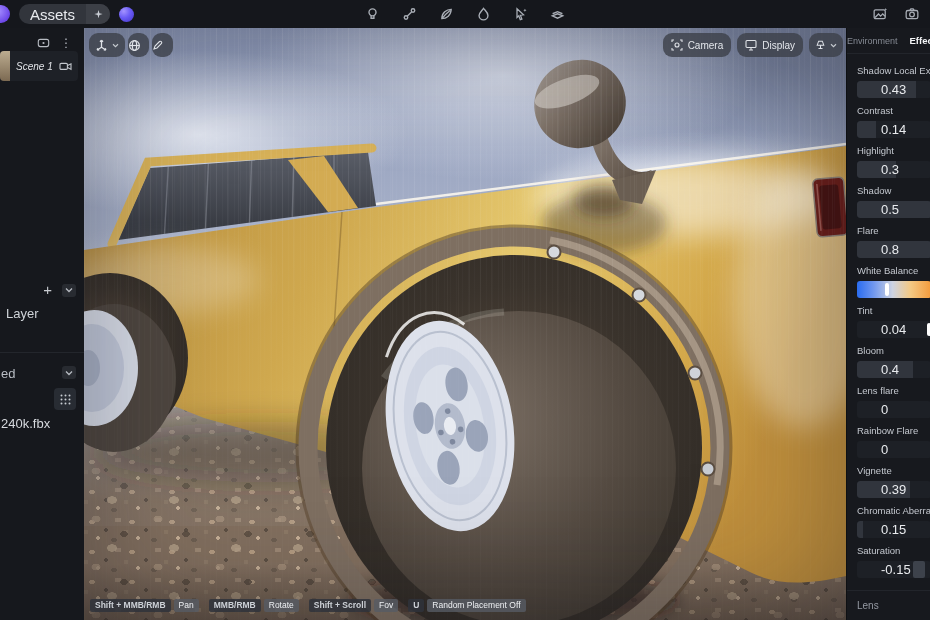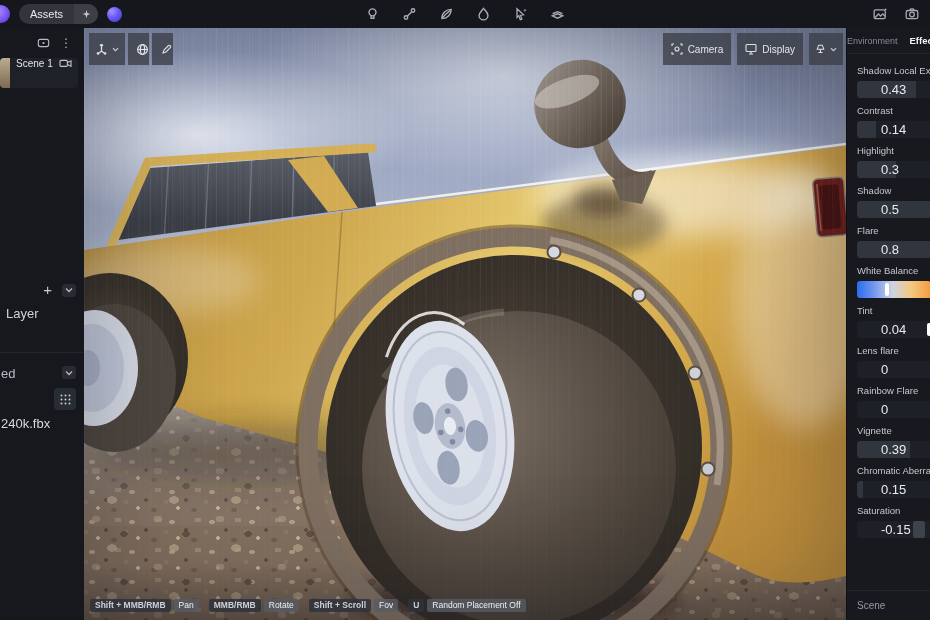--- a/index.html
+++ b/index.html
@@ -7,36 +7,36 @@
   .app{ position:relative; width:930px; height:620px; background:#15171c;
         font-family:"Liberation Sans", sans-serif; overflow:hidden; }
 
   
   .topbar{ position:absolute; top:0; left:0; right:0; height:28px; background:#15171c; z-index:30; }
   .tb-left{ position:absolute; left:0; top:0; height:28px; display:flex; align-items:center; gap:9px; }
   .app-badge{ width:18px; height:18px; border-radius:50%; margin-left:-8px;
               background:radial-gradient(circle at 35% 35%, #a58eff, #6c47e8 70%, #5433c4); }
   .assets-pill{ height:20px; border-radius:10px; background:#32353c; display:flex; align-items:stretch;
                 overflow:hidden; cursor:pointer; }
-  .assets-label{ padding:0 11px; font-size:11px; color:#e8eaee; display:flex; align-items:center; }
+  .assets-label{ padding:0 11px; font-size:15px; color:#e8eaee; display:flex; align-items:center; }
   .assets-split{ width:24px; background:#3c3f46; display:flex; align-items:center; justify-content:center; }
   .avatar-orb{ width:15px; height:15px; border-radius:50%;
                background:radial-gradient(circle at 32% 28%, #a393ff 0%, #6a5bf5 45%, #4334c6 100%); }
   .tb-center{ position:absolute; left:50%; top:0; transform:translateX(-50%); height:28px;
               display:flex; align-items:center; gap:23px; }
   .tb-right{ position:absolute; right:11px; top:0; height:28px; display:flex; align-items:center; gap:17px; }
   .tool-ic{ display:flex; align-items:center; justify-content:center; cursor:pointer; }
 
   
   .sidebar{ position:absolute; left:0; top:28px; width:84px; bottom:0; background:#16181d; z-index:20; }
   .sb-header{ position:absolute; top:6px; left:0; right:12px; display:flex; justify-content:flex-end;
               align-items:center; gap:10px; height:18px; }
   .dots-v{ color:#b7bbc2; font-size:12px; line-height:12px; cursor:pointer; }
-  .scene-item{ position:absolute; top:30px; left:0; right:6px; height:30px; background:#1e2127;
-               border-radius:4px; display:flex; overflow:hidden; cursor:pointer; }
+  .scene-item{ position:absolute; top:23px; left:0; right:6px; height:30px; background:#1e2127;
+               border-radius:4px; display:flex; align-items:center; overflow:hidden; cursor:pointer;font-style:italic; }
   .scene-thumb{ width:10px; height:100%; background:linear-gradient(180deg,#bcac90,#7c6a52); flex:none; }
   .scene-label{ font-size:10px; color:#e2e4e8; margin-left:6px; white-space:nowrap; }
   .scene-cam{ margin-left:auto; margin-right:6px; display:flex; }
   .sb-row{ position:absolute; left:0; right:8px; display:flex; justify-content:flex-end; align-items:center; gap:10px; }
   .sb-plus{ font-size:15px; color:#c9ccd1; line-height:14px; cursor:pointer; }
   .chev-badge{ width:14px; height:13px; background:#282b31; border-radius:3px; display:flex;
                align-items:center; justify-content:center; cursor:pointer; }
   .sb-label{ position:absolute; font-size:13px; color:#cfd3d8; white-space:nowrap; }
   .sb-div{ position:absolute; left:0; right:0; height:1px; background:#23262c; }
   .grid-btn{ position:absolute; right:8px; width:22px; height:22px; background:#282c33; border-radius:4px;
@@ -77,22 +77,22 @@
   .rain{ position:absolute; inset:0; z-index:6; pointer-events:none; opacity:.55;
     background-image:
       repeating-linear-gradient(90deg, rgba(255,255,255,.14) 0px 1px, rgba(255,255,255,0) 1px 11px),
       repeating-linear-gradient(90deg, rgba(240,244,255,.09) 0px 1px, rgba(255,255,255,0) 1px 6px);
     -webkit-mask-image:linear-gradient(180deg, rgba(0,0,0,.95) 0%, rgba(0,0,0,.55) 35%, rgba(0,0,0,.25) 60%, rgba(0,0,0,.15) 100%);
     mask-image:linear-gradient(180deg, rgba(0,0,0,.95) 0%, rgba(0,0,0,.55) 35%, rgba(0,0,0,.25) 60%, rgba(0,0,0,.15) 100%); }
   .vignette{ position:absolute; inset:0; z-index:7; pointer-events:none;
              box-shadow:inset 0 0 130px rgba(18,18,30,.38); }
   .vp-tl{ position:absolute; left:5px; top:5px; z-index:8; display:flex; gap:3px; }
   .vp-tr{ position:absolute; right:3px; top:5px; z-index:8; display:flex; gap:6px; }
-  .vp-btn{ height:32px; background:rgba(60,64,73,.8); border-radius:0; display:flex; align-items:center;
-           justify-content:flex-end; color:#e3e6eb; cursor:pointer; }
+  .vp-btn{ height:24px; background:rgba(60,64,73,.8); border-radius:9px; display:flex; align-items:center;
+           justify-content:flex-start; color:#e3e6eb; cursor:pointer; }
   .vp-btn.sq{ width:21px; }
   .vp-btn.wide{ padding:0 6px; gap:4px; }
   .vp-btn.labeled{ padding:0 8px; gap:5px; font-size:10px; }
   .vp-hints{ position:absolute; left:6px; bottom:8px; z-index:8; display:flex; gap:10px; }
   .hint-pair{ display:flex; gap:3px; }
   .chip{ height:13px; line-height:13px; padding:0 5px; border-radius:2px; font-size:8.5px; white-space:nowrap; }
   .chip.key{ background:rgba(47,51,59,.85); color:#ccd0d6;font-weight:bold; }
   .chip.act{ background:rgba(86,91,100,.8); color:#eef0f3; }
 
   
@@ -521,20 +521,28 @@
 
   <div class="srow">
     <div class="slabel">Tint</div>
     <div class="strack">
 
       <div class="shandle" style="left: 94%;"></div>
       <span class="sval">0.04</span>
     </div>
   </div>
 
+  <div class="srow">
+    <div class="slabel">Bloom</div>
+    <div class="strack">
+      <div class="sfill" style="width: 75%;"></div>
+
+      <span class="sval">0.4</span>
+    </div>
+  </div>
 
   <div class="srow">
     <div class="slabel">Lens flare</div>
     <div class="strack">
 
       <span class="sval">0</span>
     </div>
   </div>
 
   <div class="srow">
@@ -566,16 +574,16 @@
   <div class="srow">
     <div class="slabel">Saturation</div>
     <div class="strack">
 
       <div class="shandle block" style="left: 76%;"></div>
       <span class="sval">-0.15</span>
     </div>
   </div>
 </div>
     <div class="style-row">
-      <span>Scene</span>
+      <span>Lens</span>
     </div>
   </div>
 </div>
 
 </body></html>

